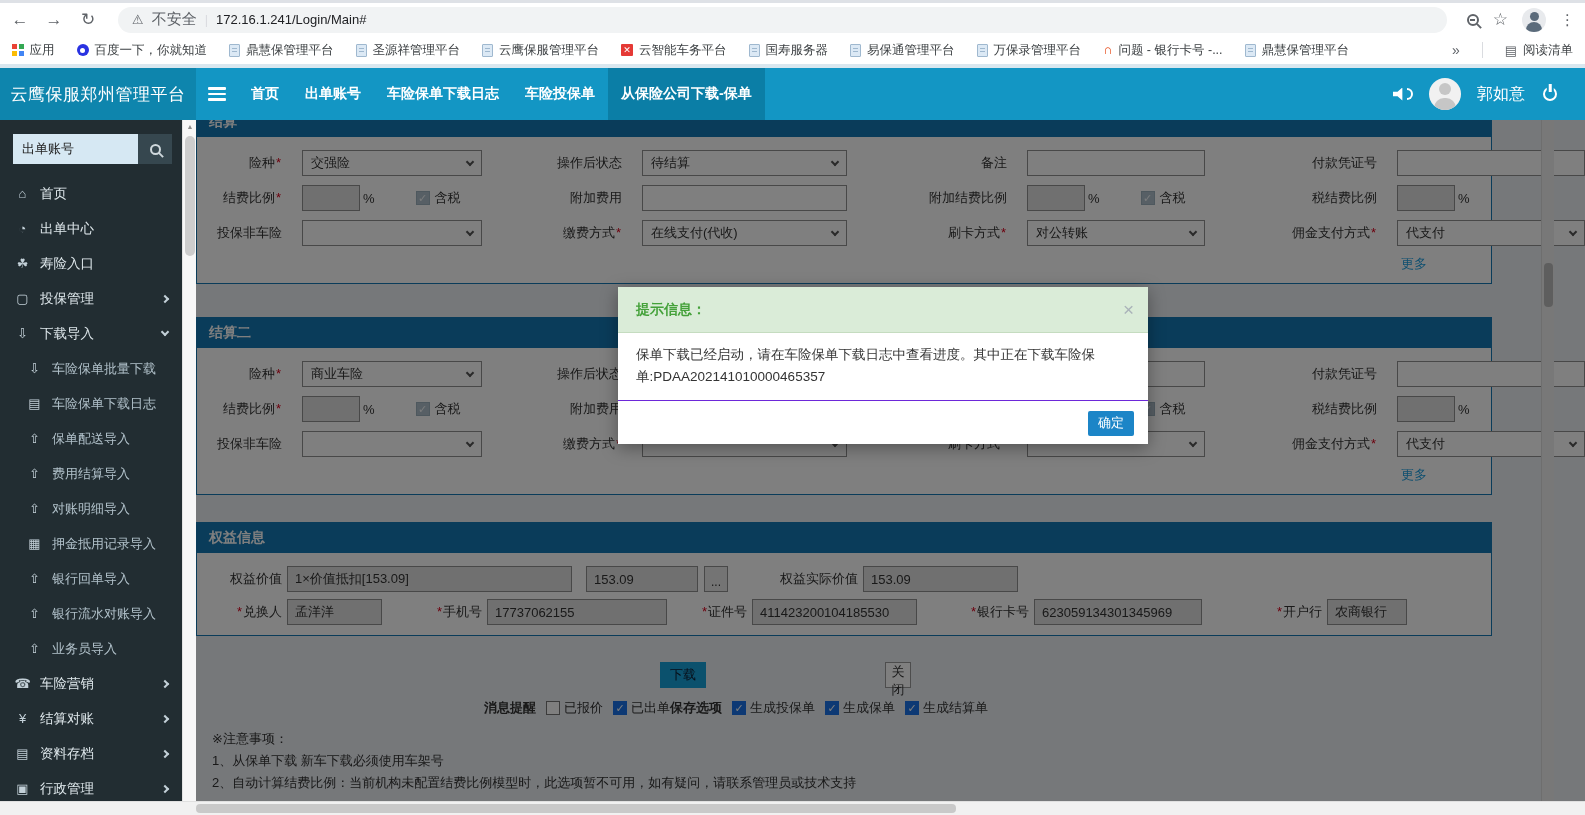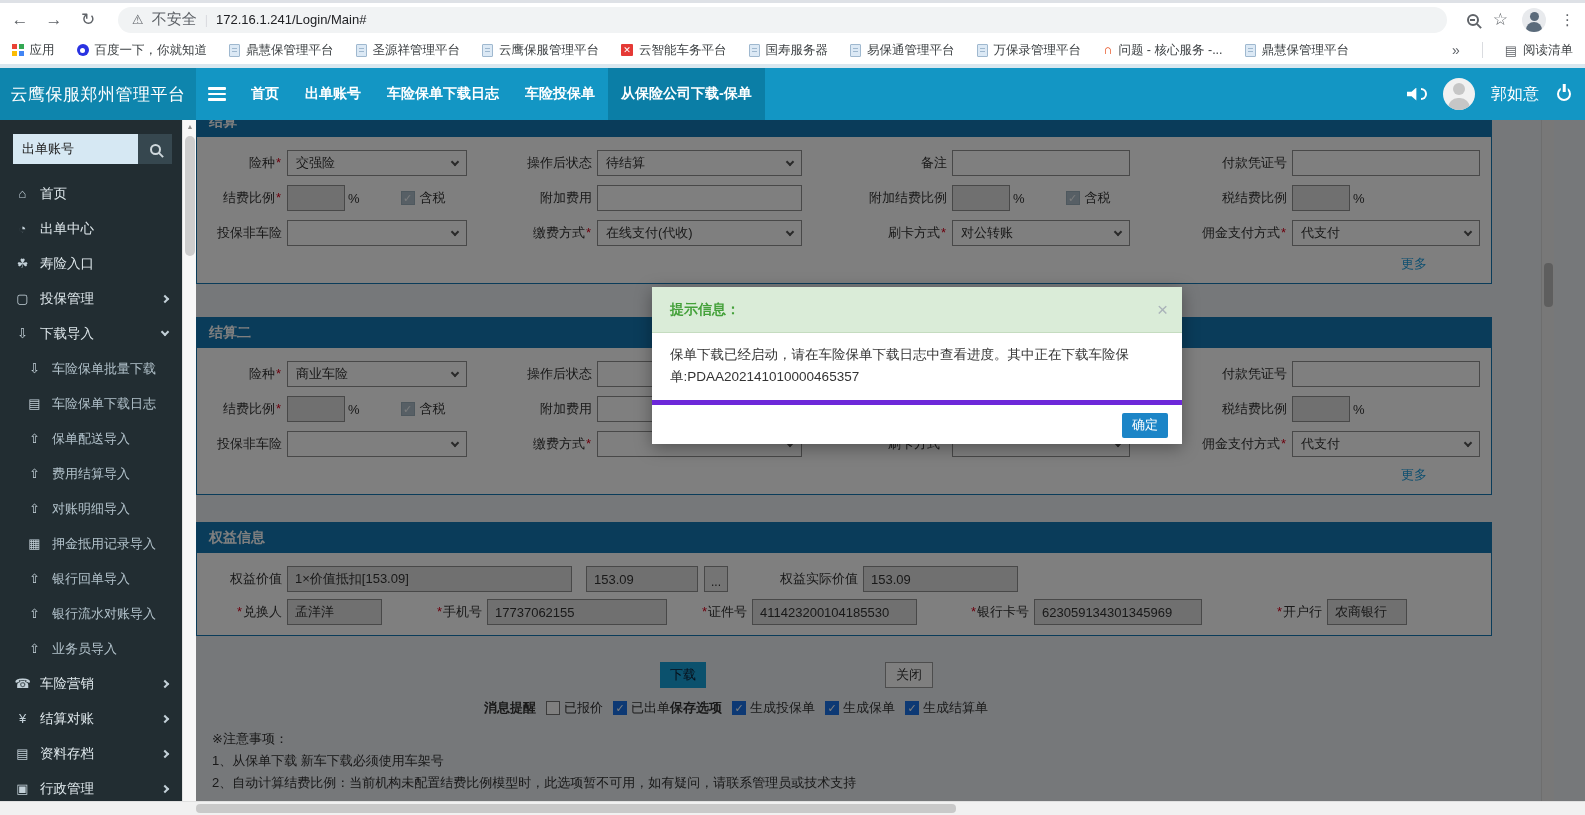--- a/index.html
+++ b/index.html
@@ -43,21 +43,21 @@
   .rl-icon{color:#5f6368;font-size:13px}
   .bar-divider{position:absolute;top:64px;left:0;width:1585px;height:4px;background:#d9e7ef}
 
   
   .app-header{position:absolute;top:68px;left:0;width:1585px;height:52px;background:#1396c4;display:flex;align-items:stretch;color:#fff}
   .brand{width:196px;background:#0e85ad;display:flex;align-items:center;justify-content:center;font-size:17px;letter-spacing:.5px}
   .burger{width:42px;display:flex;flex-direction:column;align-items:center;justify-content:center;gap:3px}
   .burger i{width:18px;height:2.5px;background:#fff;border-radius:1px}
   .nav-item{display:flex;align-items:center;padding:0 13px;font-size:14px;font-weight:bold}
   .nav-item.active{background:#0b7ea6}
-  .hdr-right{margin-left:auto;display:flex;align-items:center;gap:16px;padding-right:14px}
+  .hdr-right{margin-left:auto;display:flex;align-items:center;gap:16px;padding-right:28px}
   .spk-wrap{display:flex;align-items:center}
   .speaker{width:13px;height:13px;background:#fff;clip-path:polygon(0 32%,35% 32%,72% 0,72% 100%,35% 68%,0 68%)}
   .spk-arc{width:6px;height:12px;border:2px solid #fff;border-left:none;border-radius:0 9px 9px 0;margin-left:1px}
   .avatar-app{width:32px;height:32px;border-radius:50%;background:#f1f1f1;position:relative;overflow:hidden}
   .avatar-app::before{content:"";position:absolute;width:12px;height:12px;border-radius:50%;background:#c6c6c6;left:10px;top:5px}
   .avatar-app::after{content:"";position:absolute;width:22px;height:13px;border-radius:10px 10px 0 0;background:#c6c6c6;left:5px;top:19.5px}
   .hdr-user{font-size:16px}
   .power{width:14px;height:14px;border:2px solid #fff;border-radius:50%;position:relative;margin-left:2px}
   .power::after{content:"";position:absolute;left:50%;top:-5px;transform:translateX(-50%);width:2.5px;height:8px;background:#fff;box-shadow:0 0 0 2px #1396c4}
 
@@ -80,21 +80,21 @@
   .sb-scrollbar .arr.dn{bottom:3px}
   .sb-scrollbar .thumb{position:absolute;left:2px;width:10px;top:16px;height:120px;background:#cdcdcd;border-radius:5px}
 
   
   .content{position:absolute;top:120px;left:196px;width:1389px;height:695px;background:#ecf0f5;overflow:hidden}
   .box{width:1296px;background:#fff;border:1px solid #1478b4}
   .box.first{margin-top:-14px}
   .box+.box{margin-top:0}
   .box-header{height:30px;background:#1478b4;color:#fff;font-size:14px;font-weight:bold;display:flex;align-items:center;padding-left:12px}
   .box-body{padding:13px 8px 10px}
-  .s-row{display:grid;grid-template-columns:77px 180px 120px 205px 140px 178px 152px 188px;column-gap:5px;align-items:center;margin-bottom:9px}
+  .s-row{display:grid;grid-template-columns:77px 180px 120px 205px 140px 178px 152px 188px;column-gap:20px;align-items:center;margin-bottom:9px}
   .s-row:last-of-type{margin-bottom:0}
   .lbl{text-align:right;font-size:13px;color:#333;white-space:nowrap}
   .req{color:#d9001b;margin:0 1px}
   .select{height:26px;border:1px solid #919191;background:#fff;display:flex;align-items:center;justify-content:space-between;padding:0 8px;font-size:13px;color:#333}
   .sel-arrow{width:6px;height:6px;border-right:2px solid #555;border-bottom:2px solid #555;transform:rotate(45deg);margin-top:-3px;flex:0 0 auto}
   .input{height:26px;border:1px solid #919191;background:#fff;font-size:13px;color:#333;display:flex;align-items:center;padding:0 7px;overflow:hidden;white-space:nowrap}
   .input.readonly{background:#e1e1e1}
   .input.small{width:58px;flex:0 0 auto}
   .inline-fld{display:flex;align-items:center;gap:3px}
   .pct{font-size:13px;color:#333}
@@ -110,41 +110,41 @@
   
   .r-row{display:flex;align-items:center;margin-bottom:7px}
   .r-row:last-child{margin-bottom:0}
   .w-lbl77{width:77px;white-space:nowrap}
   .gap5{width:5px;flex:0 0 auto}
   .btn-ellipsis{width:24px;height:26px;border:1px solid #919191;background:#e9e9e9;font-size:12px;display:flex;align-items:flex-end;justify-content:center;padding-bottom:6px;line-height:6px}
 
   
   .btn-row{display:flex;align-items:center;margin-top:26px}
   .btn-download{width:46px;height:26px;background:#16a2da;color:#0f172a;border:none;font-size:13px;margin-left:464px;font-family:Liberation Sans, sans-serif}
-  .btn-close{width:48px;height:26px;background:#fff;border:1px solid #9a9a9a;color:#333;font-size:13px;margin-left:179px;font-family:inherit}
+  .btn-close{width:26px;height:26px;background:#fff;border:1px solid #9a9a9a;color:#333;font-size:13px;margin-left:179px;font-family:inherit}
   .cb-row{display:flex;align-items:center;margin-top:11px;font-size:13px}
   .cb-row .grp-lbl{font-weight:bold}
   .cb-row .opt{display:flex;align-items:center;gap:4px;margin-left:10px}
   .notes{margin:11px 0 0 16px;font-size:13px;color:#333;line-height:22px}
   .notes .nt{font-weight:normal}
 
   
   .v-scroll{position:absolute;top:120px;left:1541px;width:13px;height:681px;background:#f1f1f1;border-left:1px solid #dcdcdc;z-index:10}
   .v-scroll .thumb{position:absolute;left:1.5px;width:9px;top:143px;height:44px;background:#bdbdbd;border-radius:4px}
   .h-scroll{position:absolute;top:801px;left:0;width:1585px;height:14px;background:#f1f1f1;border-top:1px solid #e0e0e0;z-index:60}
   .h-scroll .thumb{position:absolute;top:2px;left:196px;height:9px;width:760px;background:#c9c9c9;border-radius:4px}
 
   
   .overlay{position:absolute;top:120px;left:196px;width:1389px;height:695px;background:rgba(0,0,0,0.5);z-index:50}
-  .modal{position:absolute;top:287px;left:652px;width:530px;height:157px;background:#fff;z-index:100;box-shadow:0 4px 16px rgba(0,0,0,.35);display:flex;flex-direction:column}
+  .modal{position:absolute;top:287px;left:618px;width:530px;height:157px;background:#fff;z-index:100;box-shadow:0 4px 16px rgba(0,0,0,.35);display:flex;flex-direction:column}
   .modal-header{height:46px;background:#daecd8;border-bottom:1px solid #c5dcc0;display:flex;align-items:center;padding:0 14px 0 18px;flex:0 0 auto}
   .modal-title{color:#44a13a;font-size:14px;font-weight:bold}
   .modal-x{margin-left:auto;color:#aab3b9;font-size:19px;line-height:19px}
   .modal-body{flex:1;padding:11px 18px;font-size:13.5px;color:#333;line-height:1.65}
-  .modal-footer{height:46px;border-top:5px solid #6d28d9;display:flex;align-items:center;justify-content:flex-end;padding-right:14px;flex:0 0 auto}
+  .modal-footer{height:46px;border-top:1px solid #6d28d9;display:flex;align-items:center;justify-content:flex-end;padding-right:14px;flex:0 0 auto}
   .btn-confirm{width:46px;height:25px;background:#1c85c7;color:#fff;border:none;font-size:13px;border-radius:2px;font-family:inherit}
 </style>
 </head>
 <body>
 
 <div class="tabstrip"></div>
 <div class="toolbar">
   <span class="nav-glyph">←</span>
   <span class="nav-glyph">→</span>
   <span class="nav-glyph">↻</span>
@@ -197,21 +197,21 @@
   <span class="bm">
     <span class="fav-page"></span>
     <span>易保通管理平台</span>
   </span>
   <span class="bm">
     <span class="fav-page"></span>
     <span>万保录管理平台</span>
   </span>
   <span class="bm">
     <span class="fav-arc">∩</span>
-    <span>问题 - 核心服务 -...</span>
+    <span>问题 - 银行卡号 -...</span>
   </span>
   <span class="bm">
     <span class="fav-page"></span>
     <span>鼎慧保管理平台</span>
   </span>
   <span class="bm-overflow">»</span>
   <span class="bm-divider"></span>
   <span class="reading-list">
     <span class="rl-icon">▤</span>
     <span>阅读清单</span>

